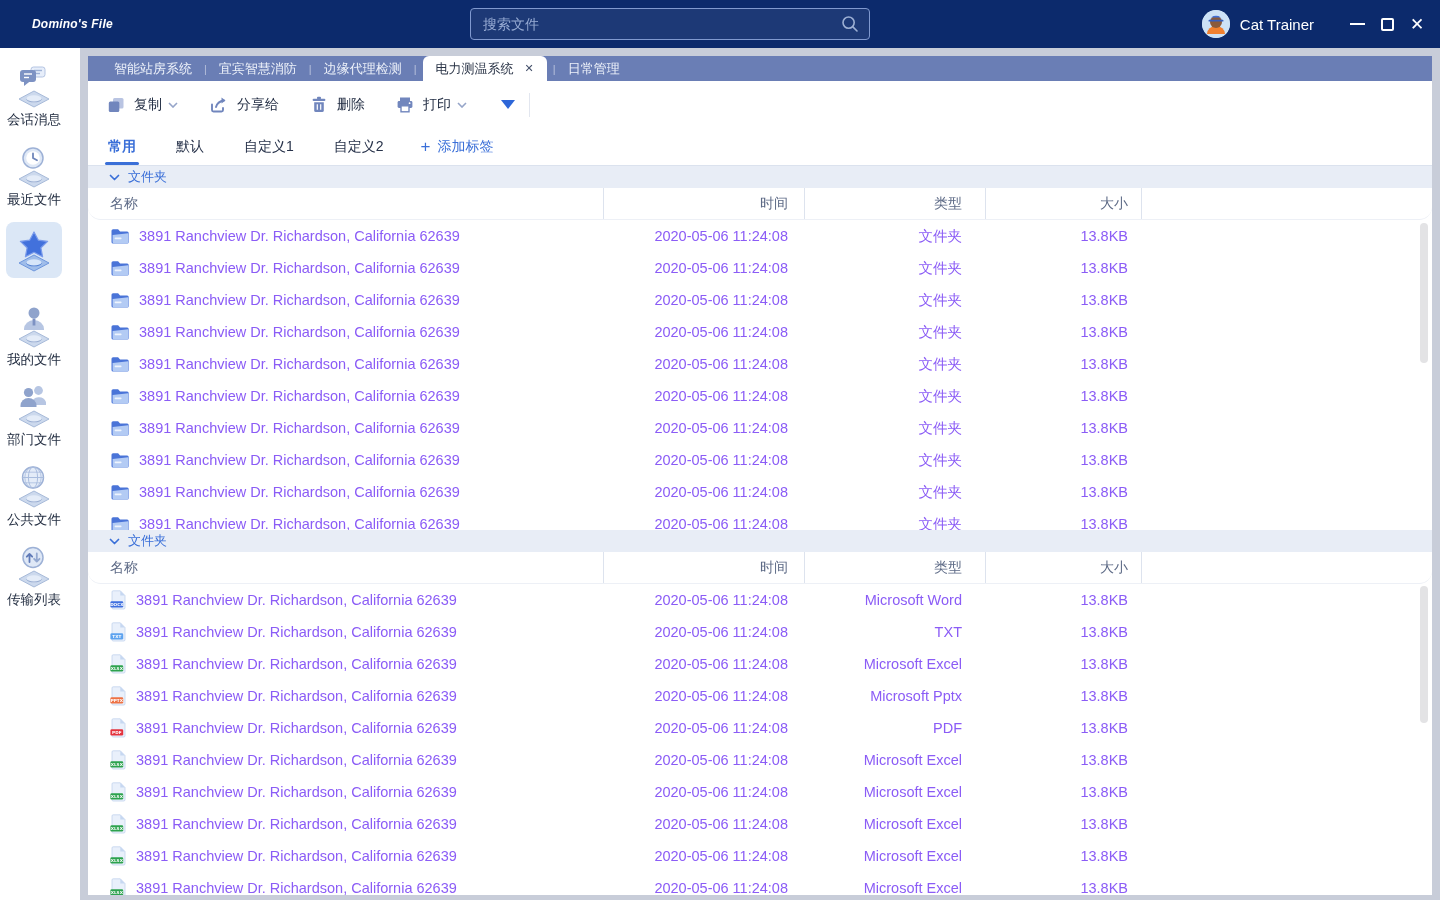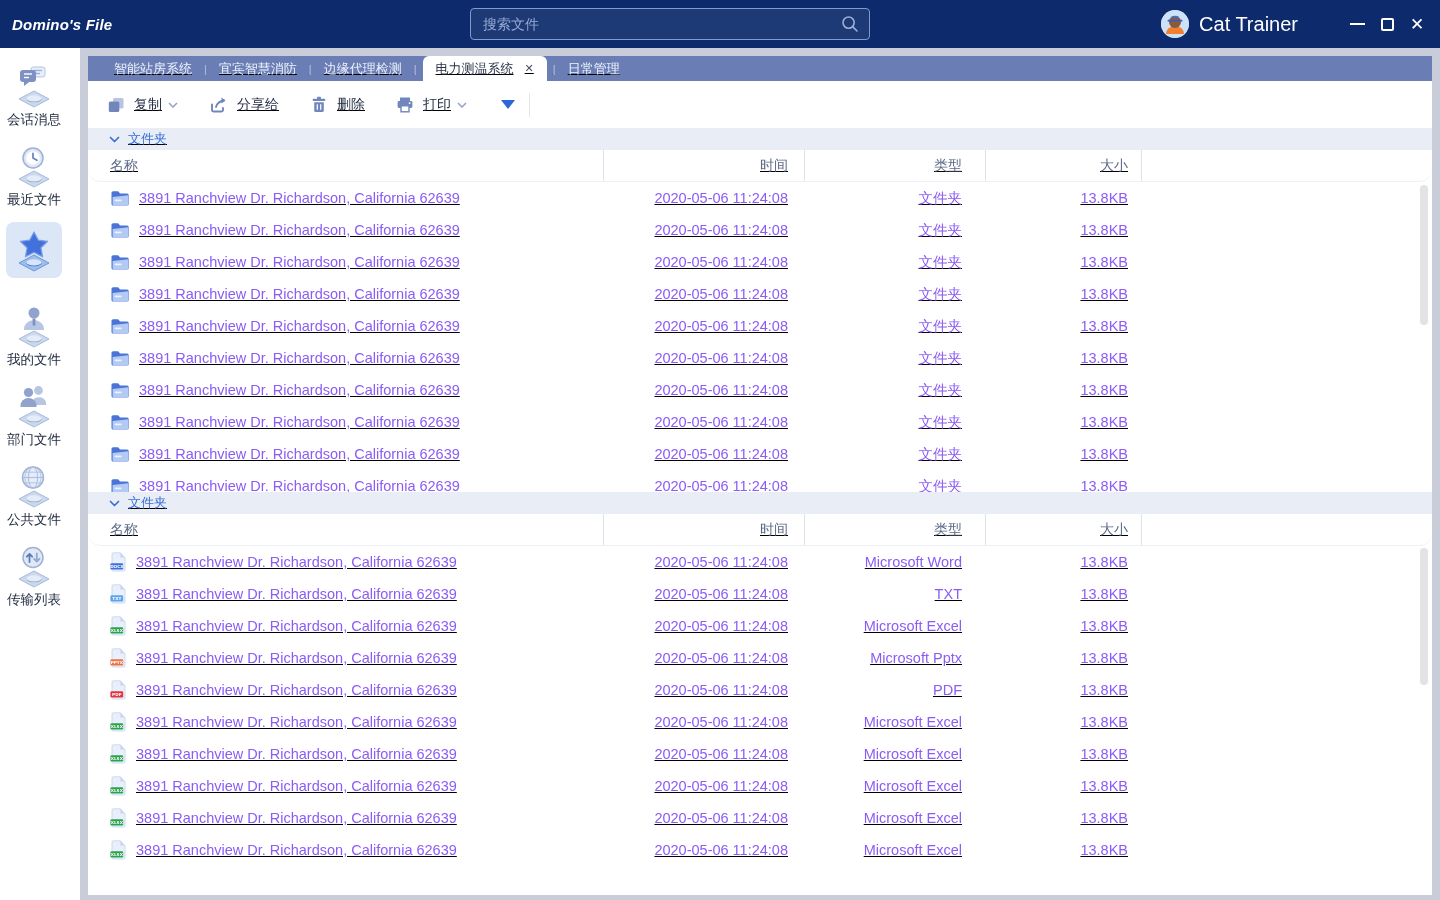--- a/index.html
+++ b/index.html
@@ -2,47 +2,47 @@
 <html><head>
 <meta charset="utf-8">
 <style>
   * { margin:0; padding:0; box-sizing:border-box; }
   html,body { width:1440px; height:900px; overflow:hidden;
     font-family:"Liberation Sans","DejaVu Sans",sans-serif; background:#fff; }
 
   
   .titlebar { position:absolute; left:0; top:0; width:1440px; height:48px;
     background:#0c2a6c; display:flex; align-items:center; color:#fff; z-index:5; }
-  .app-title { margin-left:12px; font-size:15px; font-weight:bold; font-style:italic; letter-spacing:.2px; }
+  .app-title { margin-left:32px; font-size:12px; font-weight:bold; font-style:italic; letter-spacing:.2px; }
   .search-box { position:absolute; left:470px; top:8px; width:400px; height:32px;
     background:rgba(255,255,255,.07); border:1px solid #8099cf; border-radius:4px;
     display:flex; align-items:center; padding:0 10px 0 12px; }
   .search-box input { flex:1; background:transparent; border:none; outline:none;
     color:#dce6f8; font-size:14px; font-family:inherit; }
   .search-box input::placeholder { color:#97abd3; }
   .user-area { position:absolute; right:0; top:0; height:48px; display:flex; align-items:center; }
   .avatar { width:28px; height:28px; border-radius:50%; overflow:hidden; background:#cde2f7; }
-  .user-name { font-size:20px; margin:0 44px 0 10px; }
+  .user-name { font-size:15px; margin:0 28px 0 10px; }
   .winbtn { width:30px; height:48px; display:flex; align-items:center; justify-content:center; cursor:pointer; }
   .winbtn.mini i { display:block; width:15px; height:2px; background:#fff; }
   .winbtn.maxi i { display:block; width:13px; height:13px; border:2px solid #fff; border-radius:2px; }
   .winbtn.close { font-size:17px; margin-right:8px; }
 
   
   .sidebar { position:absolute; left:0; top:48px; width:68px; bottom:0;
     background:#fff; padding-top:14px; }
   .side-item { height:80px; display:flex; flex-direction:column; align-items:center;
     justify-content:flex-start; cursor:pointer; }
   .side-icon { width:48px; height:48px; display:flex; align-items:center; justify-content:center; }
   .side-icon.selected-tile { width:56px; height:56px; background:#dbe7f6; border-radius:8px; }
   .side-label { font-size:13.5px; color:#1f2a3e; margin-top:1px; }
 
   
   .frame { position:absolute; left:80px; top:48px; right:0; bottom:0;
-    background:#c8cdd9; padding:8px 8px 5px 8px;text-decoration:underline; }
+    background:#c8cdd9; padding:8px 8px 5px 8px; }
   .content { width:100%; height:100%; background:#fff; display:flex; flex-direction:column; overflow:hidden; }
 
   
   .tabbar { height:25px; background:#6a7eb5; display:flex; align-items:stretch;
     padding-left:14px; font-size:13px; color:#eef2fa; flex-shrink:0; }
   .tab { display:flex; align-items:center; padding:0 6px; margin:0 6px; cursor:pointer; white-space:nowrap; }
   .tab.active { background:#fff; color:#2a3447; border-radius:6px 6px 0 0; padding:0 13px; gap:11px;justify-content:space-between; }
   .tab-close { font-size:11px; color:#44506a; cursor:pointer; }
   .tab-divider { align-self:center; color:rgba(255,255,255,.5); font-size:11px; }
 
@@ -303,20 +303,30 @@
           <svg width="10" height="6" viewBox="0 0 10 6">
               <polyline points="1,1 5,5 9,1" fill="none" stroke="#96a5c9" stroke-width="1.6"></polyline>
             </svg>
         </span>
       </div>
 
       <span class="caret-btn"></span>
       <span class="toolbar-divider"></span>
     </div>
 
+    <div class="tagrow" id="tagrow">
+        <div class="tag active">常用</div>
+        <div class="tag">默认</div>
+        <div class="tag">自定义1</div>
+        <div class="tag">自定义2</div>
+        <div class="tag-add">
+          <span class="plus">+</span>
+          <span>添加标签</span>
+        </div>
+      </div>
 
     <div id="sections">
         <section class="file-section">
           <div class="sec-header">
             <span style="display: flex;">
               <svg width="11" height="7" viewBox="0 0 11 7">
                 <polyline points="1.5,1.5 5.5,5.5 9.5,1.5" fill="none" stroke="#3a6fd8" stroke-width="1.7" stroke-linecap="round" stroke-linejoin="round"></polyline>
               </svg>
             </span>
             <span>文件夹</span>

